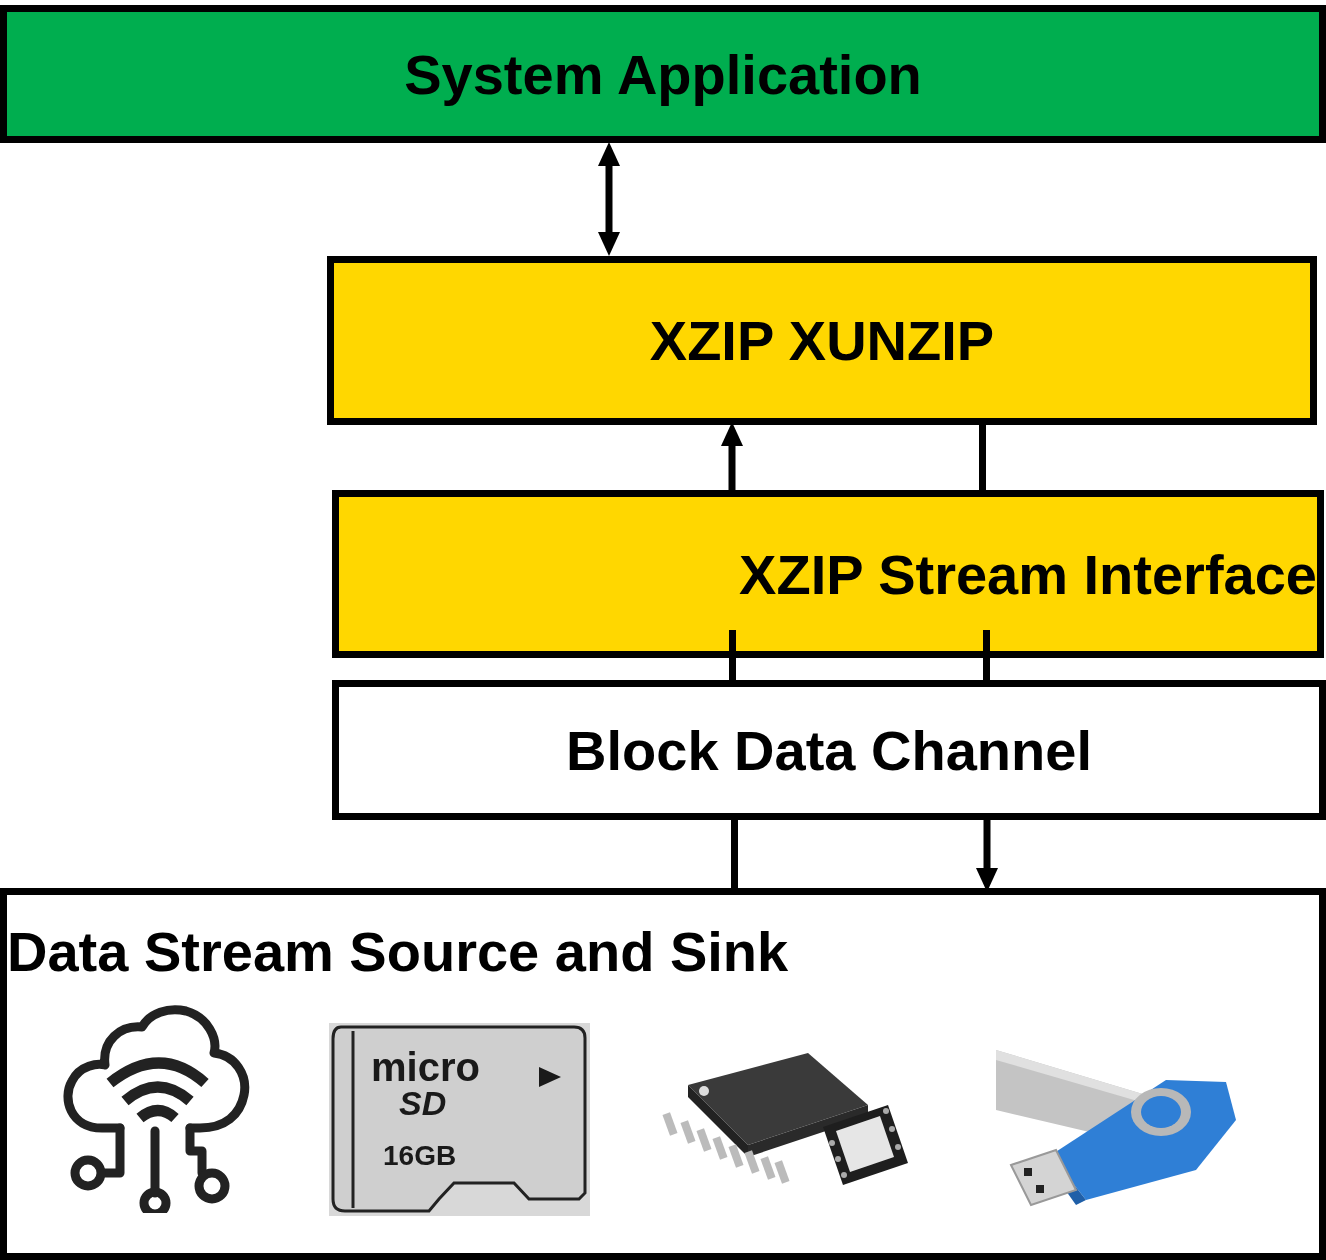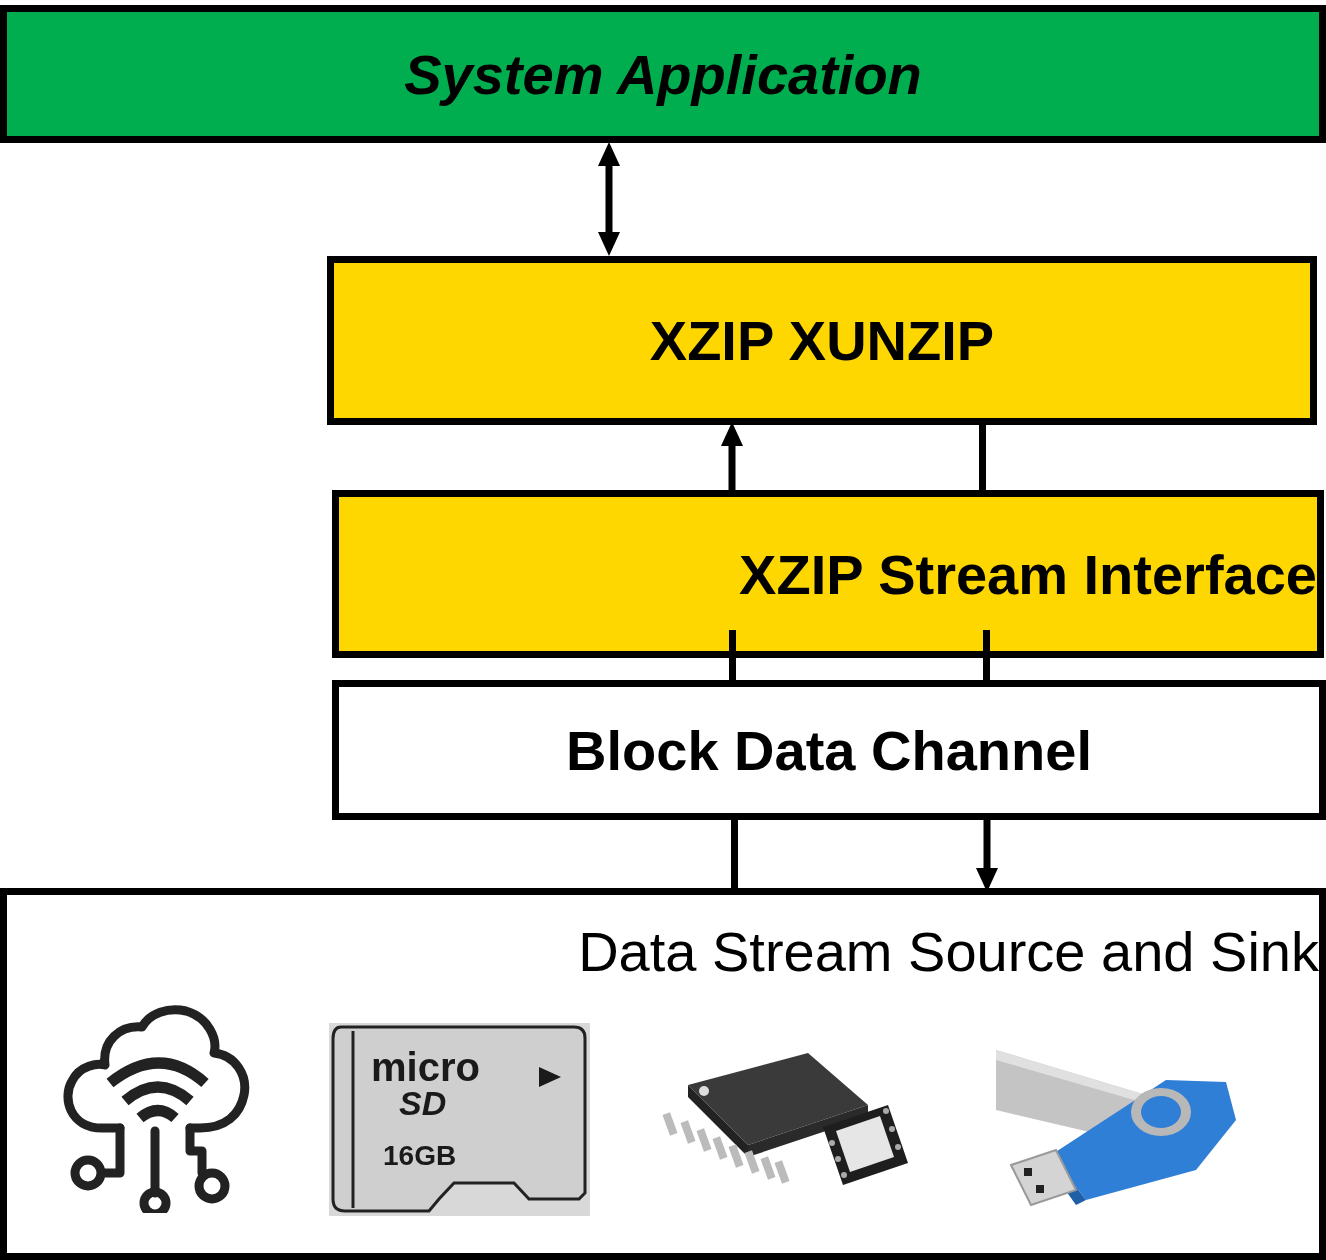--- a/index.html
+++ b/index.html
@@ -1,26 +1,26 @@
 <!DOCTYPE html>
 <html><head>
 <meta charset="utf-8">
 <style>
   html, body { margin:0; padding:0; background:#ffffff; }
   body { width:1326px; height:1260px; position:relative; overflow:hidden;
          font-family:"Liberation Sans", sans-serif; }
   .box { position:absolute; box-sizing:border-box; border:7px solid #000;
          display:flex; align-items:center; justify-content:center;
          font-weight:bold; color:#000; }
-  #sysapp { left:0; top:5px; width:1326px; height:138px; background:#00AE4F; font-size:56px;font-style:italic; }
+  #sysapp { left:0; top:5px; width:1326px; height:138px; background:#00AE4F; font-size:56px; }
   #xzip { left:327px; top:256px; width:990px; height:169px; background:#FFD700; font-size:56px; padding-left:0;justify-content:center; }
   #stream { left:332px; top:490px; width:992px; height:168px; background:#FFD700; font-size:56px;justify-content:flex-end; }
   #block { left:332px; top:680px; width:994px; height:140px; background:#ffffff; font-size:56px; }
   #source { left:0; top:888px; width:1326px; height:372px; background:#ffffff; display:block; }
-  #source-title { position:absolute; left:0; right:0; top:24px; text-align:right; font-size:56px; font-weight:normal; }
+  #source-title { position:absolute; left:0; right:0; top:24px; text-align:left; font-size:56px; font-weight:bold; }
   .line { position:absolute; background:#000; width:7px; }
   svg.arrow { position:absolute; overflow:visible; }
   .icon { position:absolute; }
 </style>
 </head>
 <body>
 
 <div id="sysapp" class="box">
   <span>System Application</span>
 </div>

